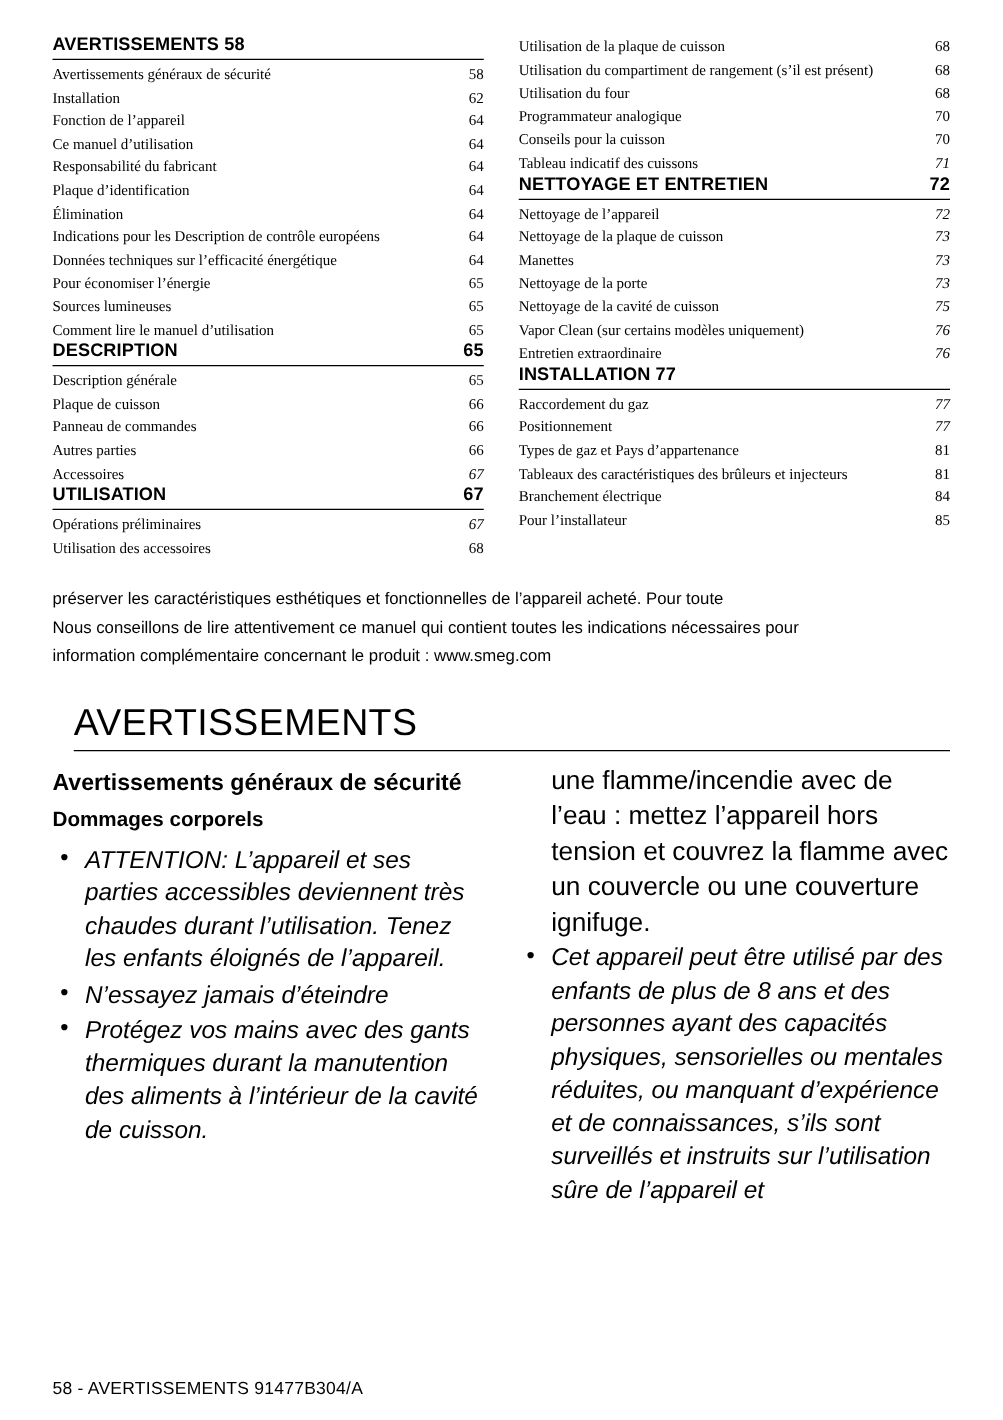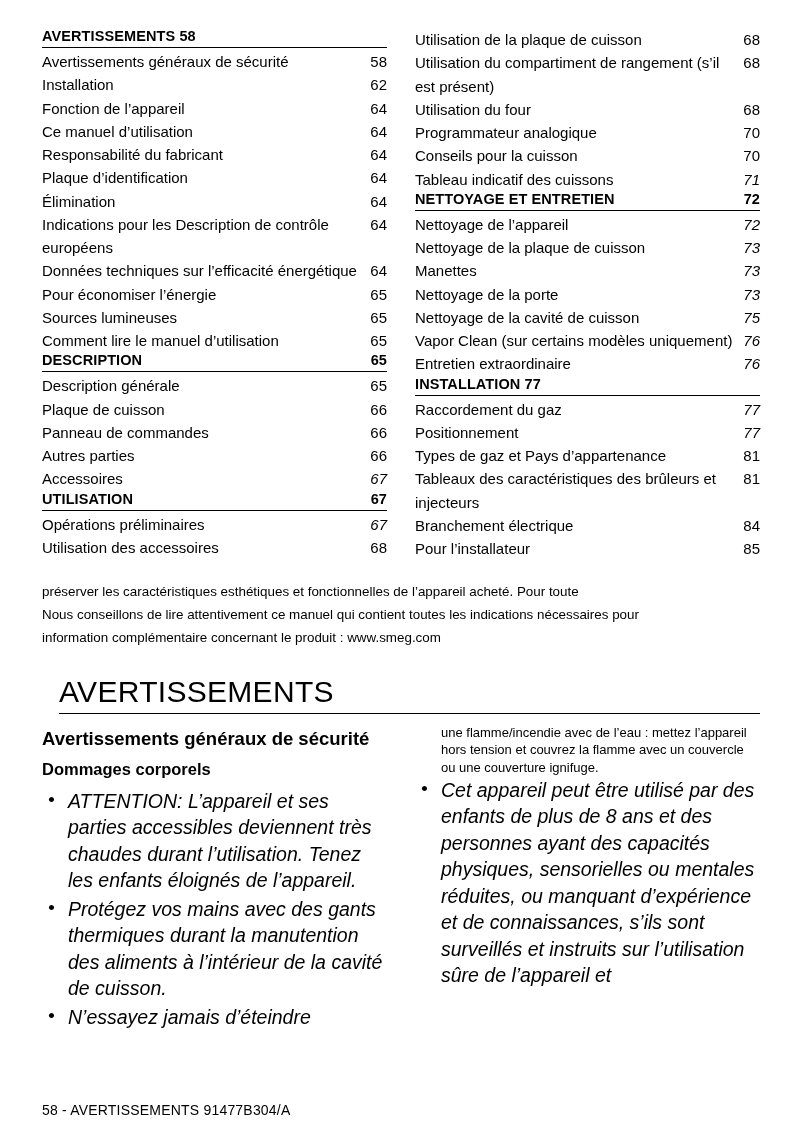--- a/index.html
+++ b/index.html
@@ -44,23 +44,24 @@
     padding-bottom: 3px;
     border-bottom: 1.3px solid #000;
     margin-bottom: 2px;
   }
   .toc-head .t { white-space: nowrap; }
   .toc-head .p { }
   .toc-row {
     display: flex;
     justify-content: space-between;
     align-items: baseline;
-    font-size: 15px;
+    font-size: 12px;
     line-height: 1.55;
     padding: 0;
+    font-family: Liberation Serif, serif;
   }
   .toc-row .t {
     padding-right: 8px;
   }
   .toc-row .p {
     flex: 0 0 auto;
     text-align: left;
     font-style: normal;
   }
   .toc-row.it .p { font-style: italic; }
@@ -121,21 +122,21 @@
     margin-bottom: 2px;
   }
   ul.bul > li::before {
     content: "\2022";
     position: absolute;
     left: 6px;
     top: -1px;
     font-size: 19px;
   }
   .cont-first {
-    font-size: 13px;
+    font-size: 21px;
     line-height: 1.36;
     padding-left: 26px;
     margin: 0;
   }
 
   
   .footer {
     position: absolute;
     left: 42px;
     bottom: 18px;
@@ -340,22 +341,22 @@
   </div>
 
   <div class="big-title">AVERTISSEMENTS</div>
 
   <div class="body-cols">
     <div class="body-col">
       <h2 class="sec">Avertissements généraux de sécurité</h2>
       <h3 class="sub">Dommages corporels</h3>
       <ul class="bul">
         <li>ATTENTION: L’appareil et ses parties accessibles deviennent très chaudes durant l’utilisation. Tenez les enfants éloignés de l’appareil.</li>
+        <li>N’essayez jamais d’éteindre</li>
         <li>Protégez vos mains avec des gants thermiques durant la manutention des aliments à l’intérieur de la cavité de cuisson.</li>
-        <li>N’essayez jamais d’éteindre</li>
       </ul>
     </div>
     <div class="body-col">
       <p class="cont-first">une flamme/incendie avec de l’eau : mettez l’appareil hors tension et couvrez la flamme avec un couvercle ou une couverture ignifuge.</p>
       <ul class="bul">
         <li>Cet appareil peut être utilisé par des enfants de plus de 8 ans et des personnes ayant des capacités physiques, sensorielles ou mentales réduites, ou manquant d’expérience et de connaissances, s’ils sont surveillés et instruits sur l’utilisation sûre de l’appareil et</li>
       </ul>
     </div>
   </div>
 

